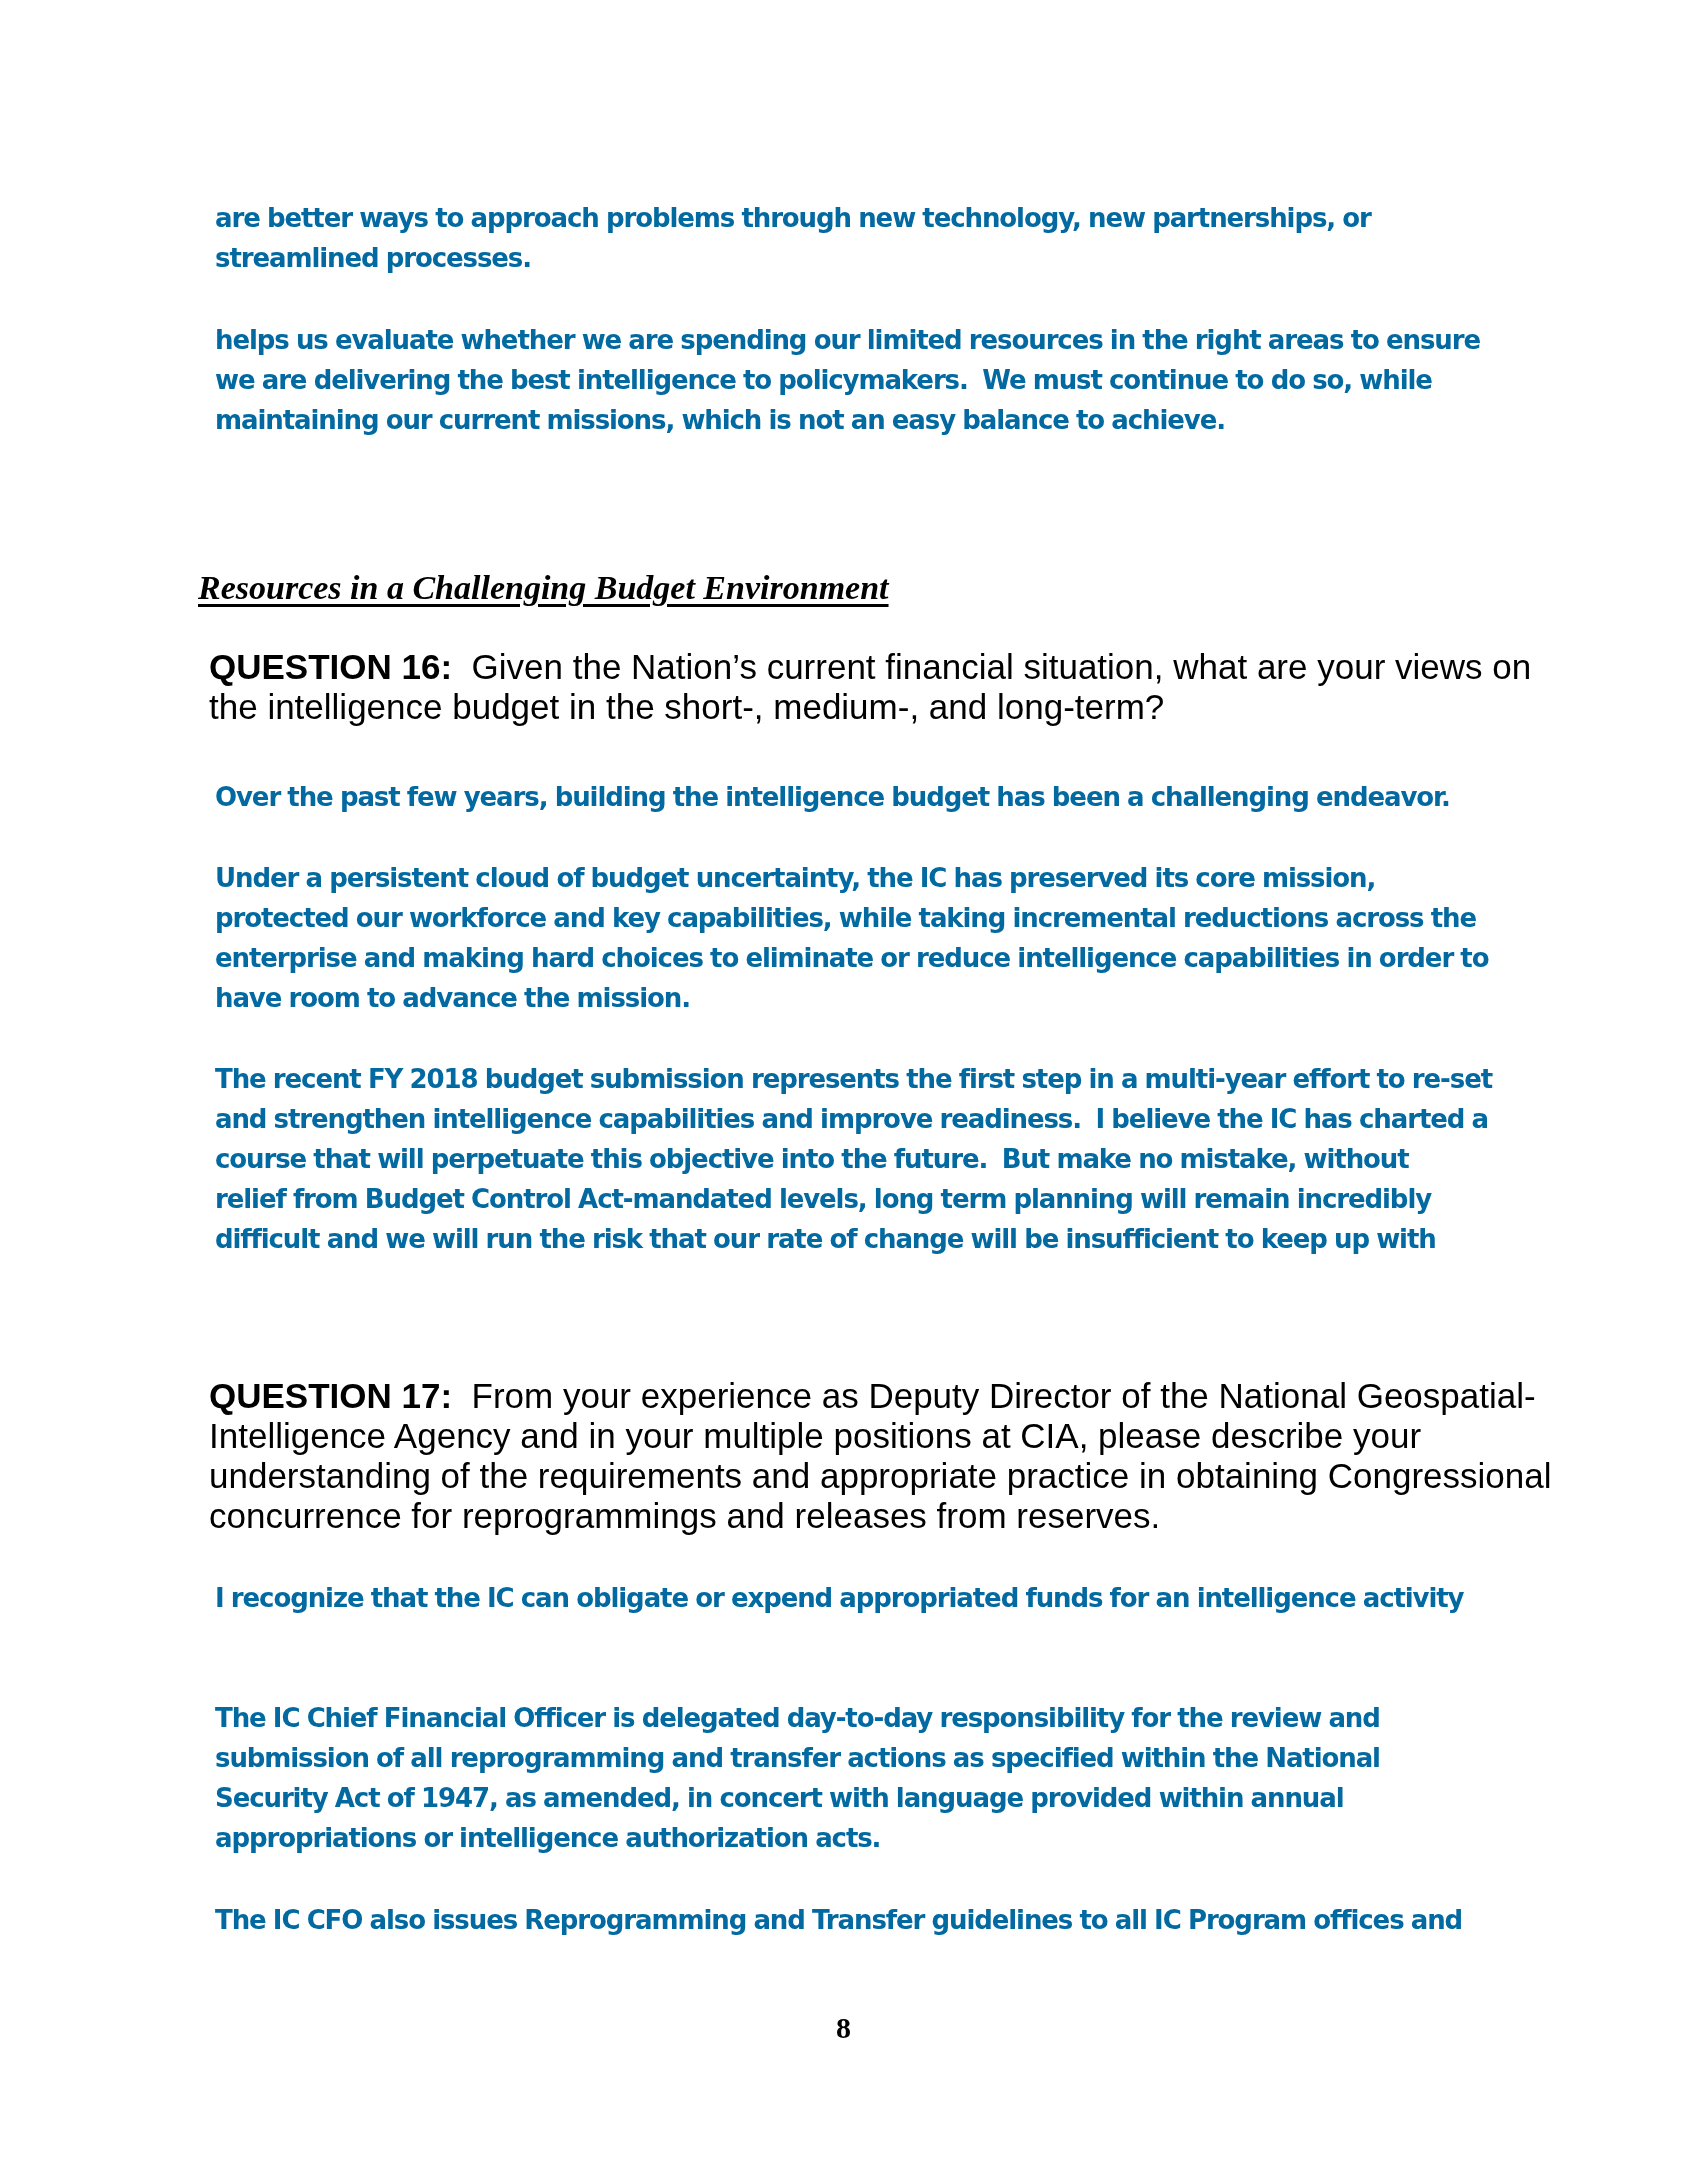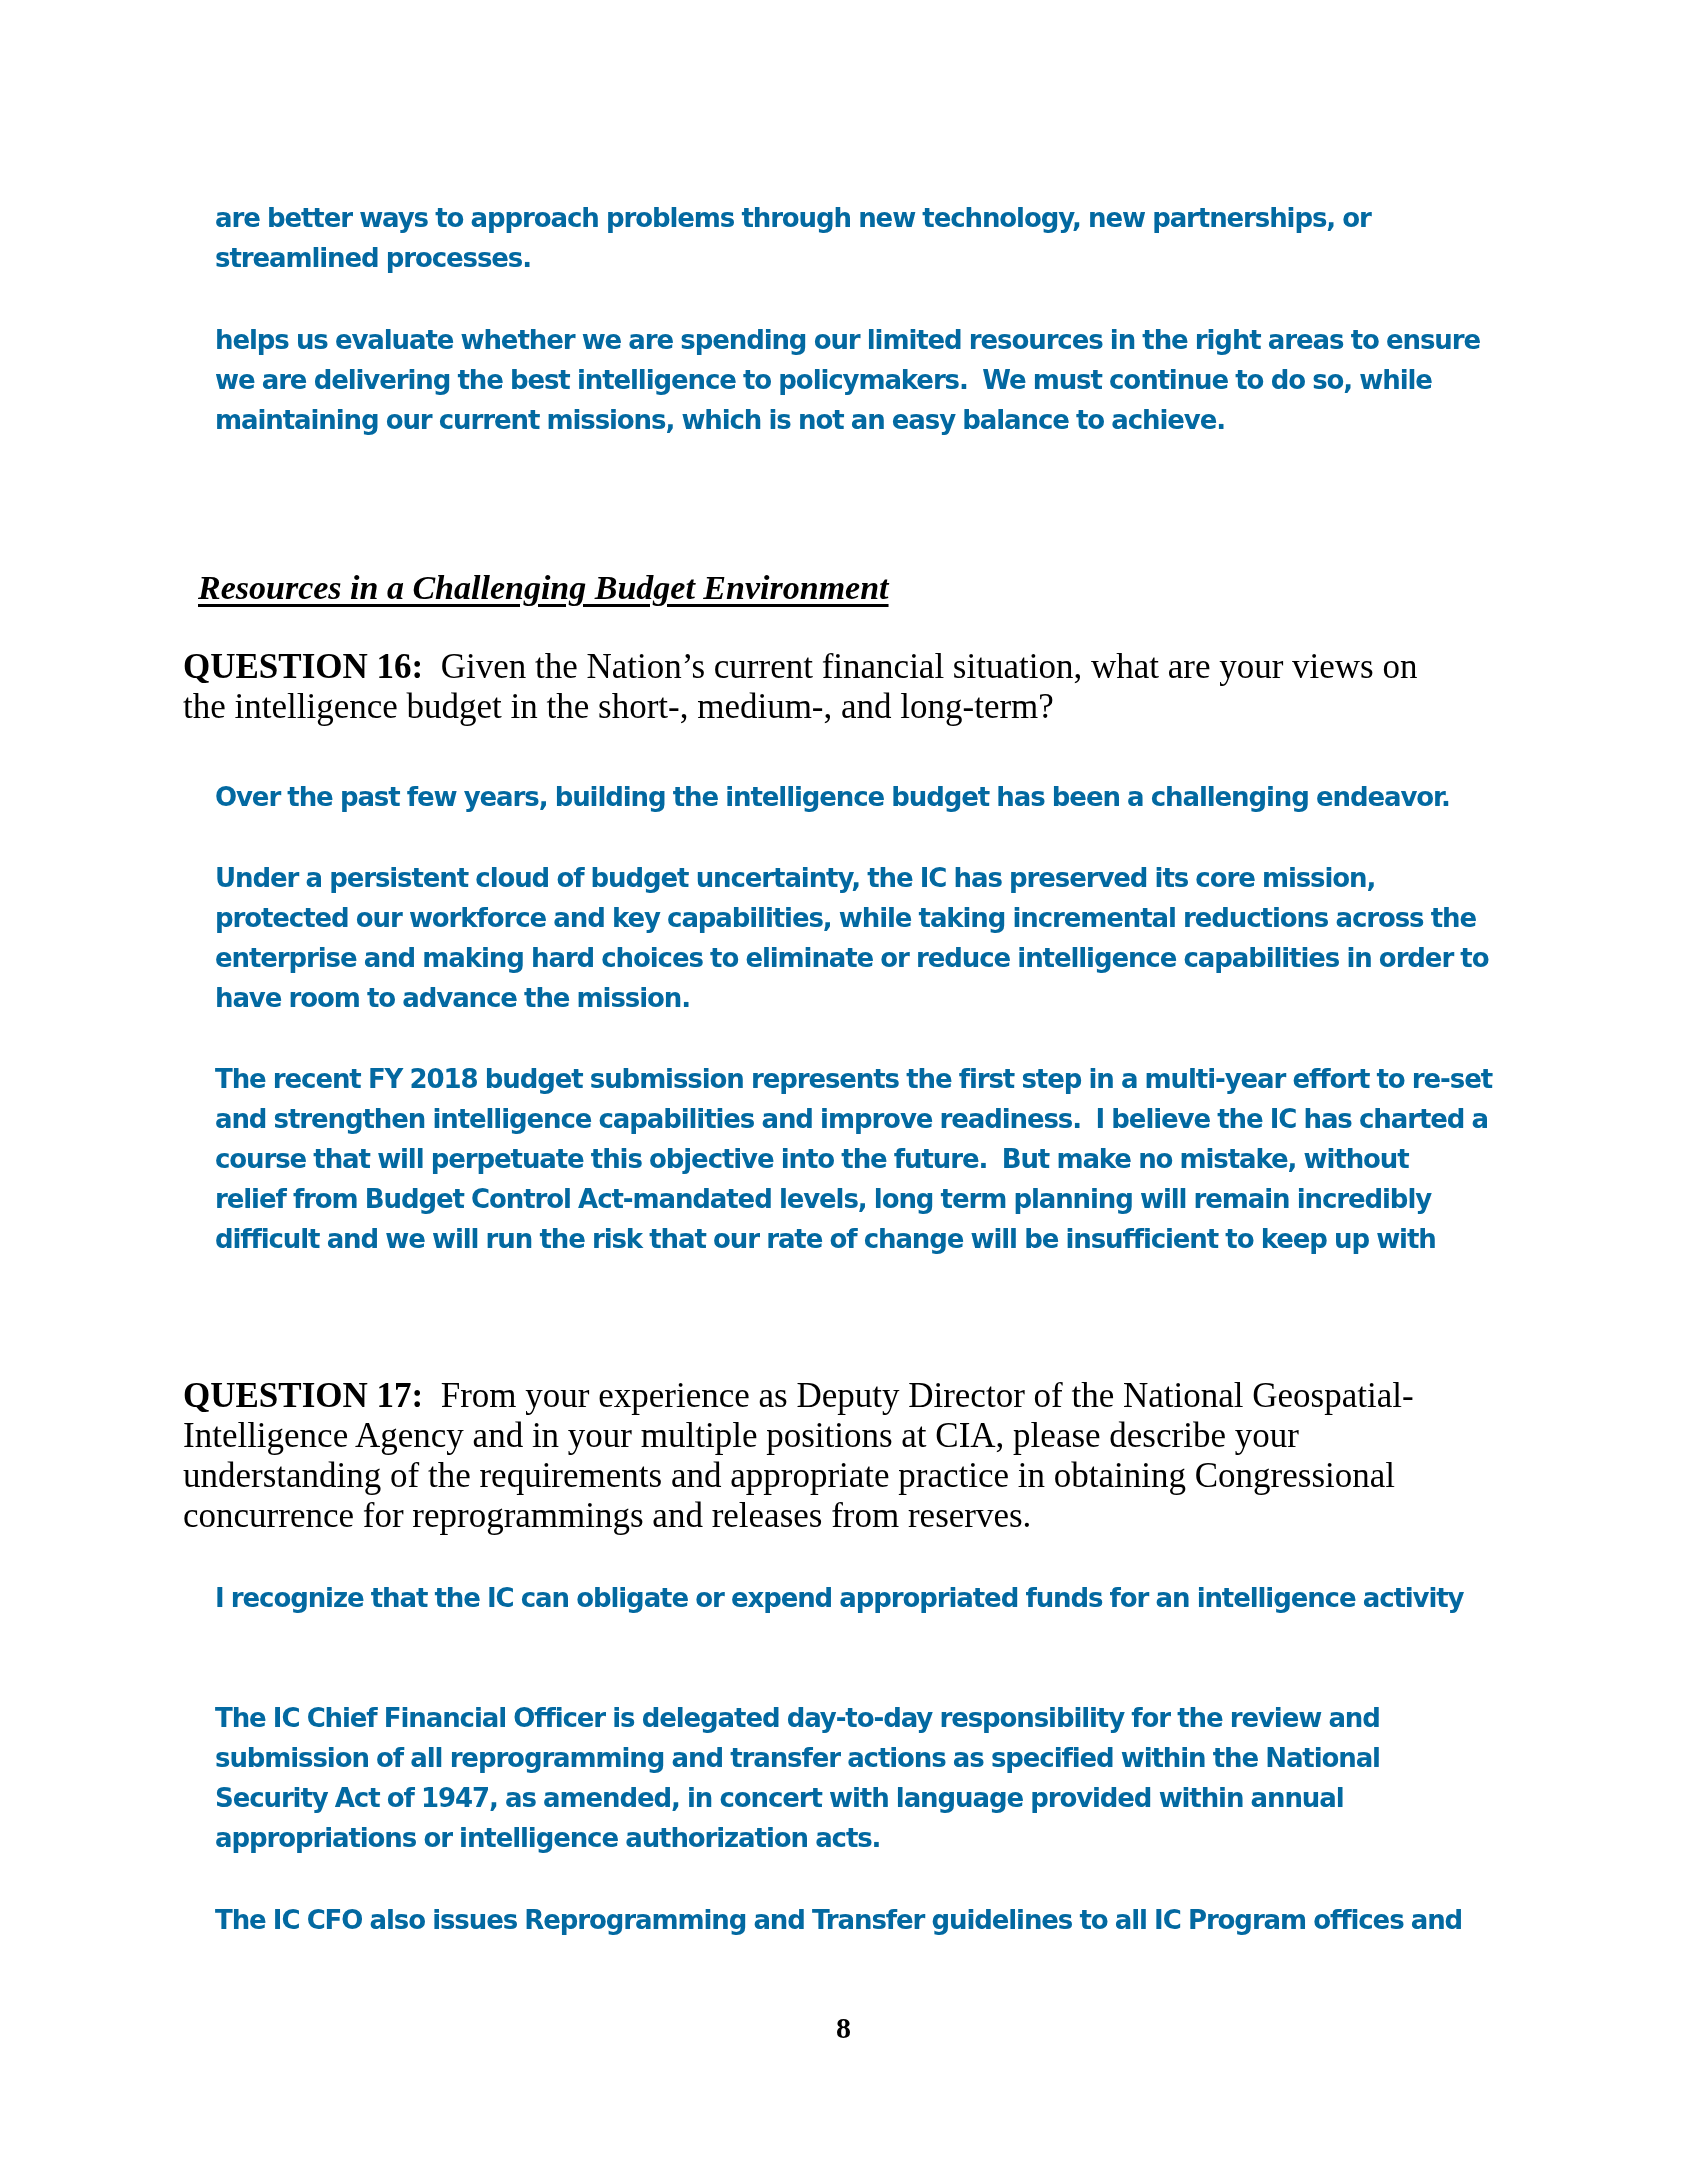--- a/index.html
+++ b/index.html
@@ -8,22 +8,22 @@
   .blue {
     position: absolute; left: 198px; width: 1297px;
     font-family: "DejaVu Sans", "Liberation Sans", sans-serif;
     font-weight: bold; color: #0369a1;
     font-size: 26px; line-height: 40px; letter-spacing: -1.1px;
     word-spacing: -0.7px;
     margin-left: 17px;
   }
   .line { display: block; white-space: pre; }
   .serif {
-    position: absolute; left: 183px; width: 1310px;
-    font-family: Liberation Serif, serif;
+    position: absolute; left: 209px; width: 1310px;
+    font-family: Liberation Sans, sans-serif;
     color: #000; font-size: 35px; line-height: 40px;
   }
   .heading {
     position: absolute; left: 198px; top: 568px;
     font-family: "Liberation Serif", "DejaVu Serif", serif;
     font-weight: bold; font-style: italic; text-decoration: underline;
     text-decoration-thickness: 2.6px; text-underline-offset: 5.3px;
     color: #000; font-size: 34px; line-height: 40px;
   }
   .qlabel { font-weight: bold; }

